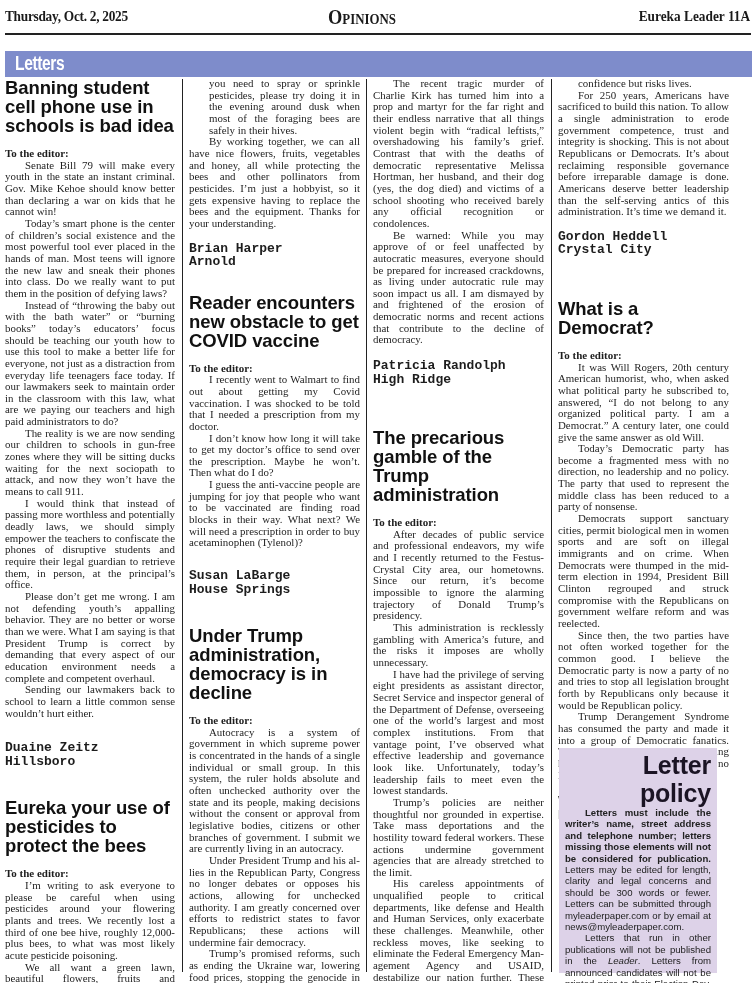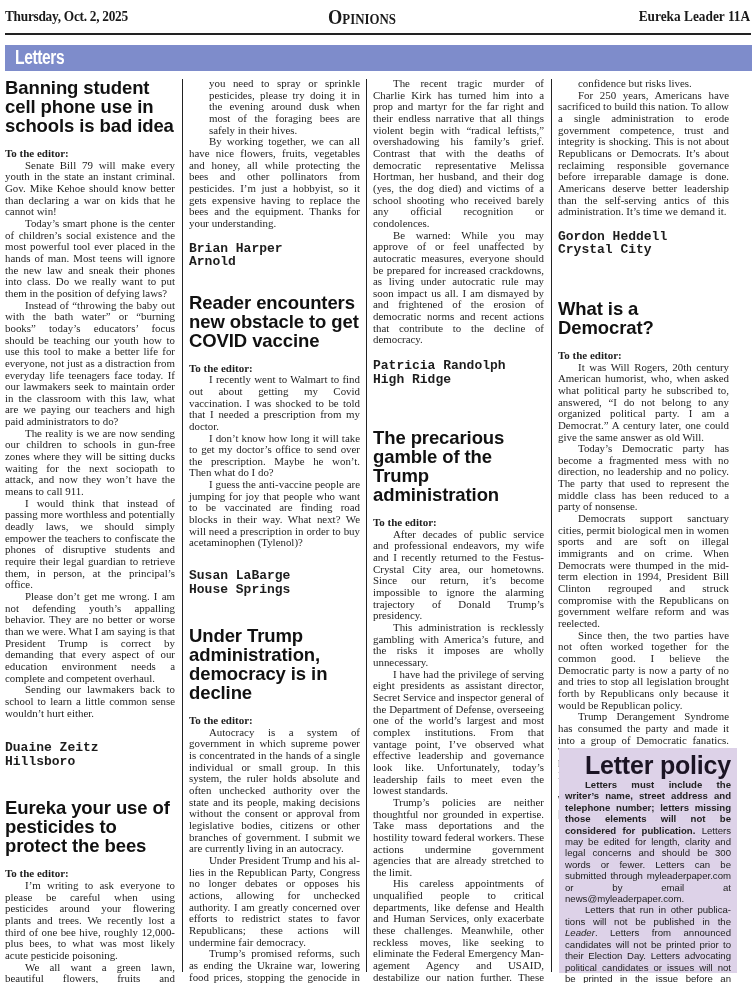--- a/index.html
+++ b/index.html
@@ -5,21 +5,21 @@
   * { box-sizing: border-box; margin: 0; padding: 0; }
   html, body { width: 756px; height: 983px; background: #ffffff; overflow: hidden; }
   body { position: relative; font-family: "Liberation Serif", serif; color: #1a1a1a; }
   .mh { position: absolute; top: 8px; font-family: "Liberation Serif", serif; font-weight: bold; }
   .mh-date { left: 5px; font-size: 14.5px; letter-spacing: -0.3px; transform: scaleX(0.92); transform-origin: left; }
   .mh-section { left: 328px; top: 6px; font-size: 20px; font-variant: small-caps; letter-spacing: 0px; transform: scaleX(0.92); transform-origin: left; }
   .mh-paper { right: 6px; font-size: 14.5px; transform: scaleX(0.92); transform-origin: right; }
   .mh-rule { position: absolute; left: 5px; right: 254px; top: 33px; height: 1.5px; background: #222; }
   .mh-rule { right: 5px; }
 
-  .section-bar { position: absolute; left: 5px; top: 45px; width: 747px; height: 26px; background: #7e8ccb; }
+  .section-bar { position: absolute; left: 5px; top: 51px; width: 747px; height: 26px; background: #7e8ccb; }
   .section-title { position: absolute; left: 10px; top: 1px; font-family: "Liberation Sans", sans-serif; font-weight: bold; font-size: 20px; color: #ffffff; letter-spacing: -0.5px; transform: scaleX(0.78); transform-origin: left; }
 
   .col { position: absolute; top: 78px; font-family: "Liberation Serif", serif; font-size: 10.9px; line-height: 11.65px; color: #1d1d1d; }
   .col1 { left: 5px; width: 170px; }
   .col2 { left: 189px; width: 171px; }
   .col3 { left: 373px; width: 171px; }
   .col4 { left: 558px; width: 171px; }
 
   .vrule { position: absolute; top: 79px; width: 1px; background: #222; }
   .vr1 { left: 182px; height: 893px; }
@@ -29,21 +29,21 @@
   .headline { font-family: "Liberation Sans", sans-serif; font-weight: bold; font-size: 18.5px; line-height: 19px; color: #111; letter-spacing: -0.1px; margin: 0 0 13px 0; }
   .salutation { font-weight: bold; font-size: 11px; line-height: 11.7px; margin: 0; }
   .para { text-align: justify; text-indent: 20px; hyphens: manual; }
   .para.noindent { text-indent: 0; margin-left: 20px; }
   .sig { font-weight: bold; font-size: 13px; line-height: 13.5px; margin-top: 10px; font-family: Liberation Mono, monospace; }
   .sig-name, .sig-town { display: block; }
   .gap-s { height: 24px; }
   .gap-m { height: 30px; }
   .gap-l { height: 42px; }
 
-  .policy { position: absolute; left: 559px; top: 748px; width: 178px; height: 225px; background: #ddd2e8; padding: 3px 6px 4px 6px; font-family: "Liberation Sans", sans-serif; color: #222; }
+  .policy { position: absolute; left: 559px; top: 748px; width: 158px; height: 225px; background: #ddd2e8; padding: 3px 6px 4px 6px; font-family: "Liberation Sans", sans-serif; color: #222; }
   .policy-title { font-family: "Liberation Sans", sans-serif; font-weight: bold; font-size: 25px; line-height: 28px; text-align: right; color: #1b1424; letter-spacing: -0.2px; }
   .policy-body { font-size: 9.6px; line-height: 11.4px; text-align: justify; }
   .policy-body .lead { font-weight: bold; }
   .policy-p { text-indent: 20px; }
   .policy-p.first { text-indent: 20px; }
   em { font-style: italic; }
 </style>
 </head>
 <body>
 

